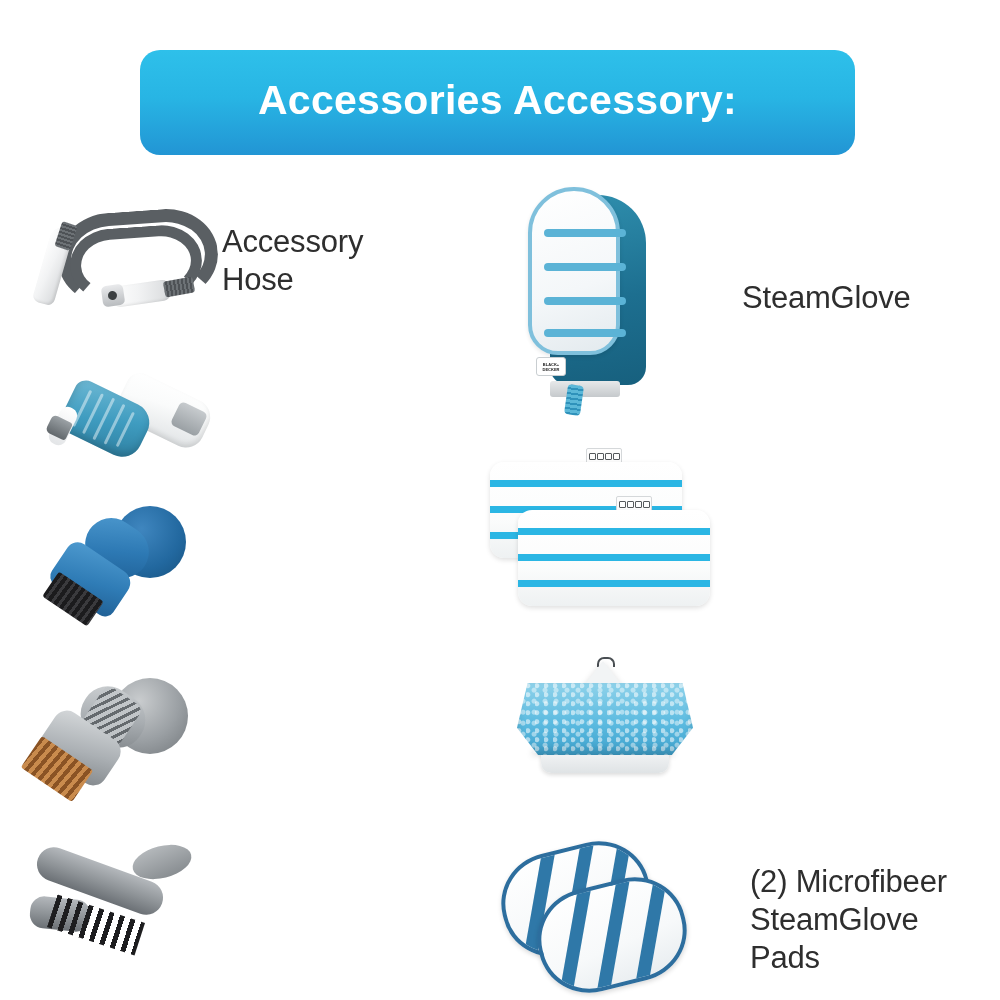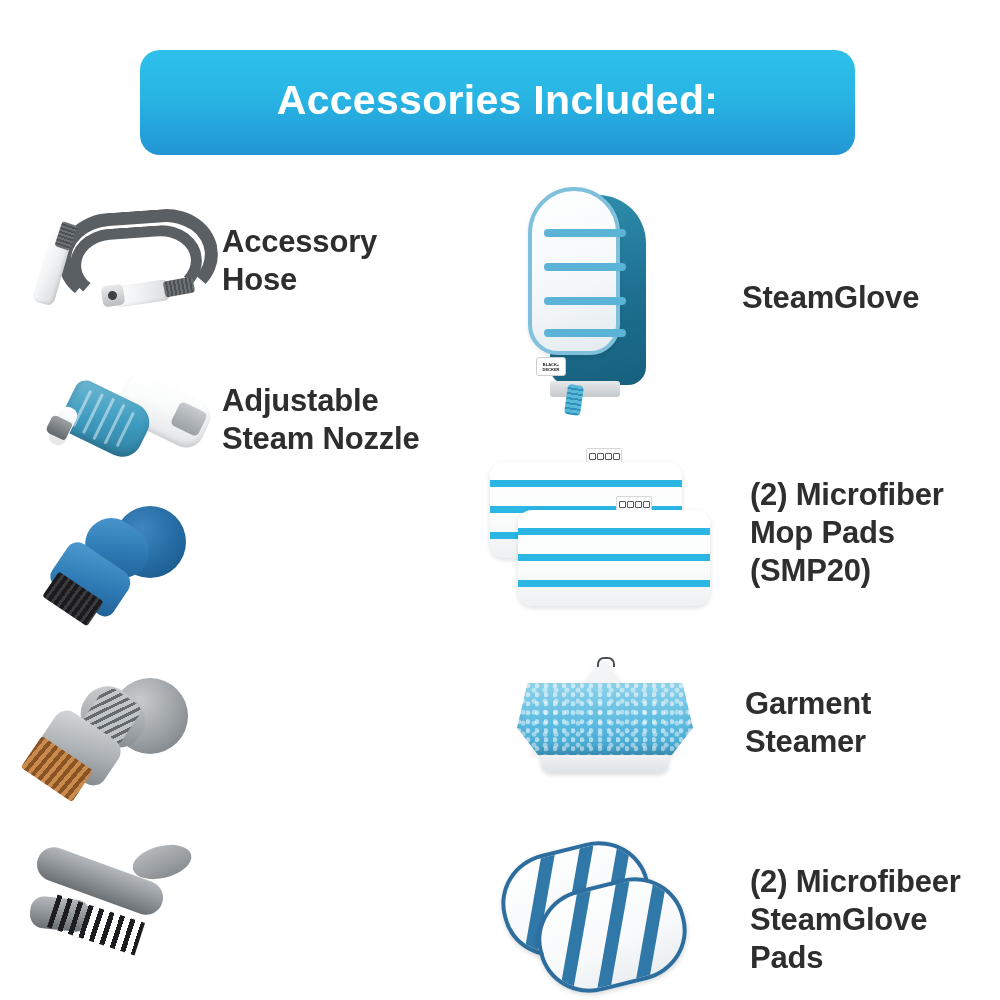--- a/index.html
+++ b/index.html
@@ -43,21 +43,21 @@
     display: flex;
     align-items: center;
   }
   .art {
     position: relative;
     flex: 0 0 auto;
   }
   .label {
     color: #2e2e2e;
     font-size: 31px;
-    font-weight: 700;
+    font-weight: 400;
     line-height: 38px;
     white-space: pre-line;
     letter-spacing: -0.2px;
   }
 
   
   #row-hose    { left: 40px; top: 205px; }
   #row-nozzle  { left: 40px; top: 370px; }
   #row-detail  { left: 40px; top: 498px; }
   #row-copper  { left: 20px; top: 668px; }
@@ -480,21 +480,21 @@
     width: 13px;
     height: 170px;
     background: #2f78a8;
     transform: rotate(24deg);
   }
 </style>
 </head>
 <body>
 
 <div id="banner">
-  <div id="banner-title">Accessories Included:</div>
+  <div id="banner-title">Accessories Accessory:</div>
 </div>
 
 <div class="row" id="row-hose">
   <div class="art">
     <div class="hose-tube" id="hose-loop"></div>
     <div class="hose-tube" id="hose-loop2"></div>
     <div class="hose-handle" id="hose-handle-top"></div>
     <div id="hose-collar-a"></div>
     <div class="hose-handle" id="hose-handle-bot"></div>
     <div id="hose-collar-b"></div>
@@ -512,22 +512,20 @@
     <div id="nozzle-cone">
       <div class="nozzle-flute" style="left:14px;top:8px;height:40px;"></div>
       <div class="nozzle-flute" style="left:26px;top:6px;height:44px;"></div>
       <div class="nozzle-flute" style="left:38px;top:5px;height:46px;"></div>
       <div class="nozzle-flute" style="left:50px;top:6px;height:44px;"></div>
       <div class="nozzle-flute" style="left:62px;top:9px;height:38px;"></div>
     </div>
     <div id="nozzle-collar"></div>
     <div id="nozzle-tip"></div>
   </div>
-  <div class="label">Adjustable
-Steam Nozzle</div>
 </div>
 
 <div class="row" id="row-detail">
   <div class="art">
     <div id="db-disc"></div>
     <div id="db-neck"></div>
     <div id="db-head"></div>
     <div id="db-bristles"></div>
   </div>
 </div>
@@ -588,34 +586,29 @@
         <i></i>
         <i></i>
         <i></i>
     </div>
     <div class="mop-pad" id="mop-pad-front">
       <div class="mop-stripe" style="top:18px;"></div>
       <div class="mop-stripe" style="top:44px;"></div>
       <div class="mop-stripe" style="top:70px;"></div>
     </div>
   </div>
-  <div class="label">(2) Microfiber
-Mop Pads
-(SMP20)</div>
 </div>
 
 <div class="row" id="row-garment">
   <div class="art">
     <div id="gs-hook"></div>
     <div id="gs-base"></div>
     <div id="gs-tray"></div>
     <div id="gs-pad"></div>
   </div>
-  <div class="label">Garment
-Steamer</div>
 </div>
 
 <div class="row" id="row-gpads">
   <div class="art">
     <div class="gp-pad" id="gp-pad-back">
       <div class="gp-stripe" style="left:22px;"></div>
       <div class="gp-stripe" style="left:62px;"></div>
       <div class="gp-stripe" style="left:102px;"></div>
     </div>
     <div class="gp-pad" id="gp-pad-front">

